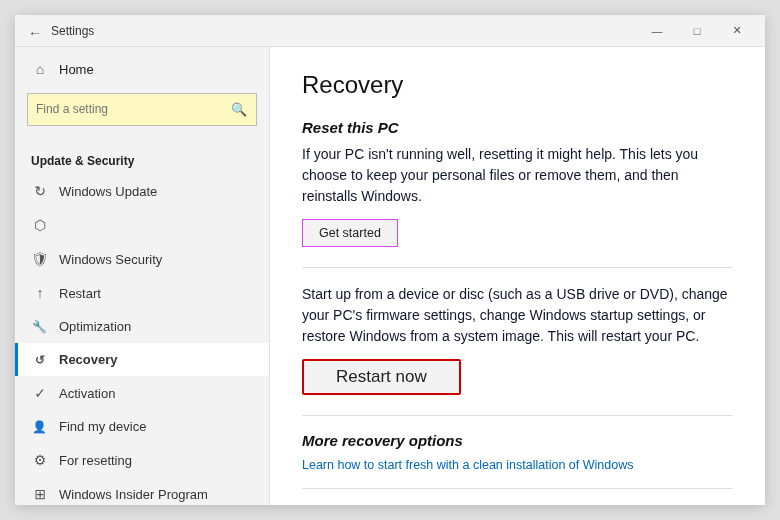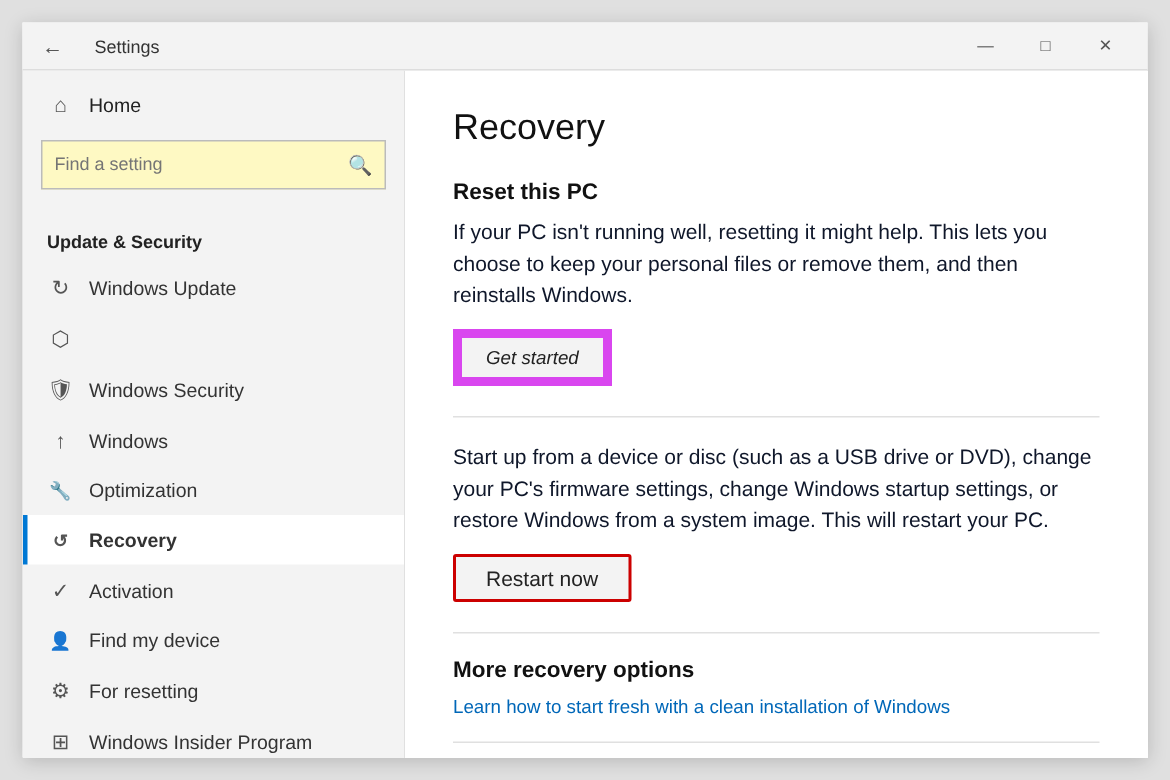--- a/index.html
+++ b/index.html
@@ -36,21 +36,21 @@
       width: 24px;
       height: 24px;
       display: flex;
       align-items: center;
       justify-content: center;
       cursor: pointer;
       color: #555;
       font-size: 14px;
     }
     .titlebar-title {
-      margin-left: 16px;
+      margin-left: 4px;
       font-size: 12px;
       color: #333;
     }
     .titlebar-controls {
       margin-left: auto;
       display: flex;
       gap: 0;
     }
     .titlebar-btn {
       width: 40px;
@@ -139,44 +139,44 @@
       font-size: 24px;
       font-weight: 300;
       color: #111;
       margin-bottom: 20px;
     }
     .section-title {
       font-size: 15px;
       font-weight: 600;
       color: #111;
       margin-bottom: 8px;
+      font-style: italic;
     }
     .section-desc {
       font-size: 14px;
       color: #0f172a;
       line-height: 1.5;
       margin-bottom: 12px;
     }
     .btn {
       display: inline-block;
       padding: 6px 16px;
-      border: 6px solid #d946ef;
+      border: 1px solid #d946ef;
       background: #f3f3f3;
       font-size: 12.5px;
       cursor: pointer;
       color: #222;
       margin-bottom: 4px;
-      font-style: italic;
     }
     .btn-restart {
       display: inline-block;
-      padding: 6px 20px;
+      padding: 6px 32px;
       border: 2px solid #c00;
       background: #f3f3f3;
-      font-size: 14px;
+      font-size: 17px;
       cursor: pointer;
       color: #222;
       margin-bottom: 4px;
       border-radius: 2px;
       position: relative;
     }
     .divider {
       border: none;
       border-top: 1px solid #e0e0e0;
       margin: 16px 0;
@@ -224,21 +224,21 @@
       </div>
       <div class="nav-item">
         <span class="nav-icon">⬡</span>
       </div>
       <div class="nav-item">
         <span class="nav-icon">🛡</span>
         <span>Windows Security</span>
       </div>
       <div class="nav-item">
         <span class="nav-icon">↑</span>
-        <span>Windows</span>
+        <span>Restart</span>
       </div>
       <div class="nav-item">
         <span class="nav-icon" style="font-size:12px;">🔧</span>
         <span>Optimization</span>
       </div>
       <div class="nav-item active">
         <span class="nav-icon" style="font-size:12px;">↺</span>
         <span>Recovery</span>
       </div>
       <div class="nav-item">

